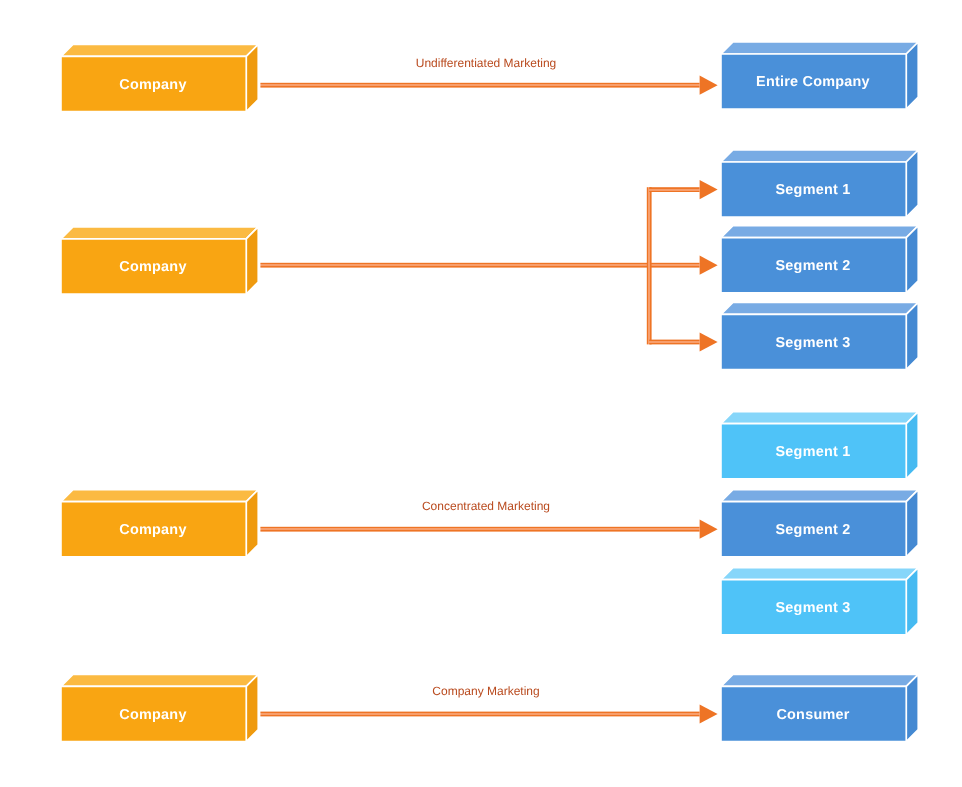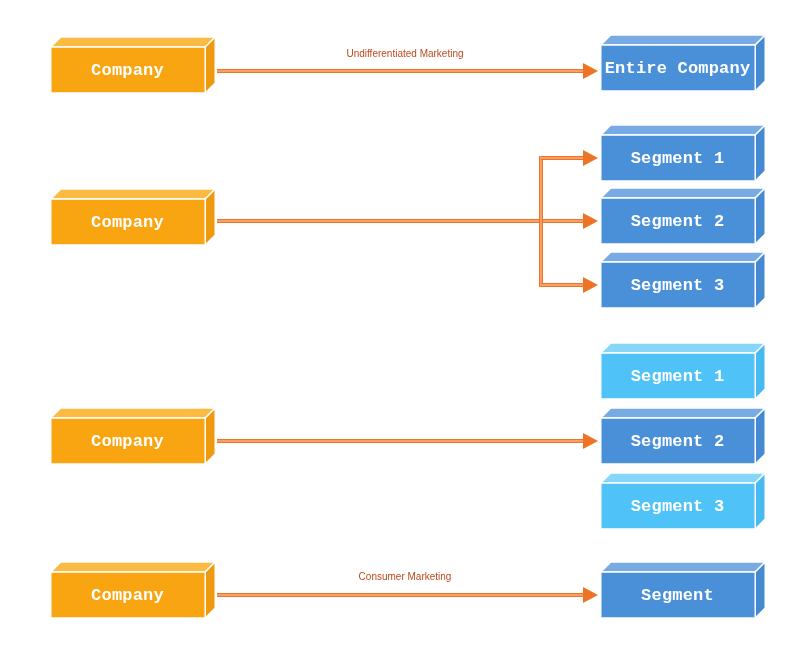--- a/index.html
+++ b/index.html
@@ -16,21 +16,21 @@
   .amber .face-side{fill:var(--amber-side);}
   .blue .face-front{fill:var(--blue-front);}
   .blue .face-top{fill:var(--blue-top);}
   .blue .face-side{fill:var(--blue-side);}
   .lightblue .face-front{fill:var(--lightblue-front);}
   .lightblue .face-top{fill:var(--lightblue-top);}
   .lightblue .face-side{fill:var(--lightblue-side);}
   .box-label{
     position:absolute;left:0;top:11px;width:155px;height:46px;
     display:flex;align-items:center;justify-content:center;
-    color:var(--box-text,#fff);font-size:17px;font-weight:bold;letter-spacing:.2px;font-family:Liberation Mono, monospace;
+    color:var(--box-text,#fff);font-size:12px;font-weight:bold;letter-spacing:.2px;
   }
   
   .hline{position:absolute;height:4px;
     background:linear-gradient(to bottom,var(--arrow) 0 28%,var(--arrow-core) 28% 72%,var(--arrow) 72% 100%);}
   .vline{position:absolute;width:4px;
     background:linear-gradient(to right,var(--arrow) 0 28%,var(--arrow-core) 28% 72%,var(--arrow) 72% 100%);}
   .ahead{position:absolute;width:0;height:0;
     border-top:8px solid transparent;border-bottom:8px solid transparent;
     border-left:15px solid var(--arrow);}
   
@@ -117,20 +117,21 @@
 
   <div class="box3d amber" style="left:50px;top:407px">
     <svg width="166" height="58" viewBox="0 0 166 58">
       <polygon class="face face-top" points="0.8,11 10.8,1 165.2,1 155.2,11"></polygon>
       <polygon class="face face-side" points="155.2,11 165.2,1 165.2,47 155.2,57"></polygon>
       <rect class="face face-front" x="0.8" y="11" width="154.4" height="46"></rect>
     </svg>
     <span class="box-label">Company</span>
   </div>
 
+  <div class="arrow-label" style="top:417px">Concentrated Marketing</div>
   <div class="hline" style="left:217px;top:439px;width:366px"></div>
   <div class="ahead" style="left:583px;top:433px"></div>
 
   <div class="box3d lightblue" style="left:600px;top:342px">
     <svg width="166" height="58" viewBox="0 0 166 58">
       <polygon class="face face-top" points="0.8,11 10.8,1 165.2,1 155.2,11"></polygon>
       <polygon class="face face-side" points="155.2,11 165.2,1 165.2,47 155.2,57"></polygon>
       <rect class="face face-front" x="0.8" y="11" width="154.4" height="46"></rect>
     </svg>
     <span class="box-label">Segment 1</span>
@@ -156,26 +157,26 @@
 
   <div class="box3d amber" style="left:50px;top:561px">
     <svg width="166" height="58" viewBox="0 0 166 58">
       <polygon class="face face-top" points="0.8,11 10.8,1 165.2,1 155.2,11"></polygon>
       <polygon class="face face-side" points="155.2,11 165.2,1 165.2,47 155.2,57"></polygon>
       <rect class="face face-front" x="0.8" y="11" width="154.4" height="46"></rect>
     </svg>
     <span class="box-label">Company</span>
   </div>
 
-  <div class="arrow-label" style="top:571px">Consumer Marketing</div>
+  <div class="arrow-label" style="top:571px">Company Marketing</div>
   <div class="hline" style="left:217px;top:593px;width:366px"></div>
   <div class="ahead" style="left:583px;top:587px"></div>
 
   <div class="box3d blue" style="left:600px;top:561px">
     <svg width="166" height="58" viewBox="0 0 166 58">
       <polygon class="face face-top" points="0.8,11 10.8,1 165.2,1 155.2,11"></polygon>
       <polygon class="face face-side" points="155.2,11 165.2,1 165.2,47 155.2,57"></polygon>
       <rect class="face face-front" x="0.8" y="11" width="154.4" height="46"></rect>
     </svg>
-    <span class="box-label">Segment</span>
+    <span class="box-label">Consumer</span>
   </div>
 
 </div>
 
 </body></html>

